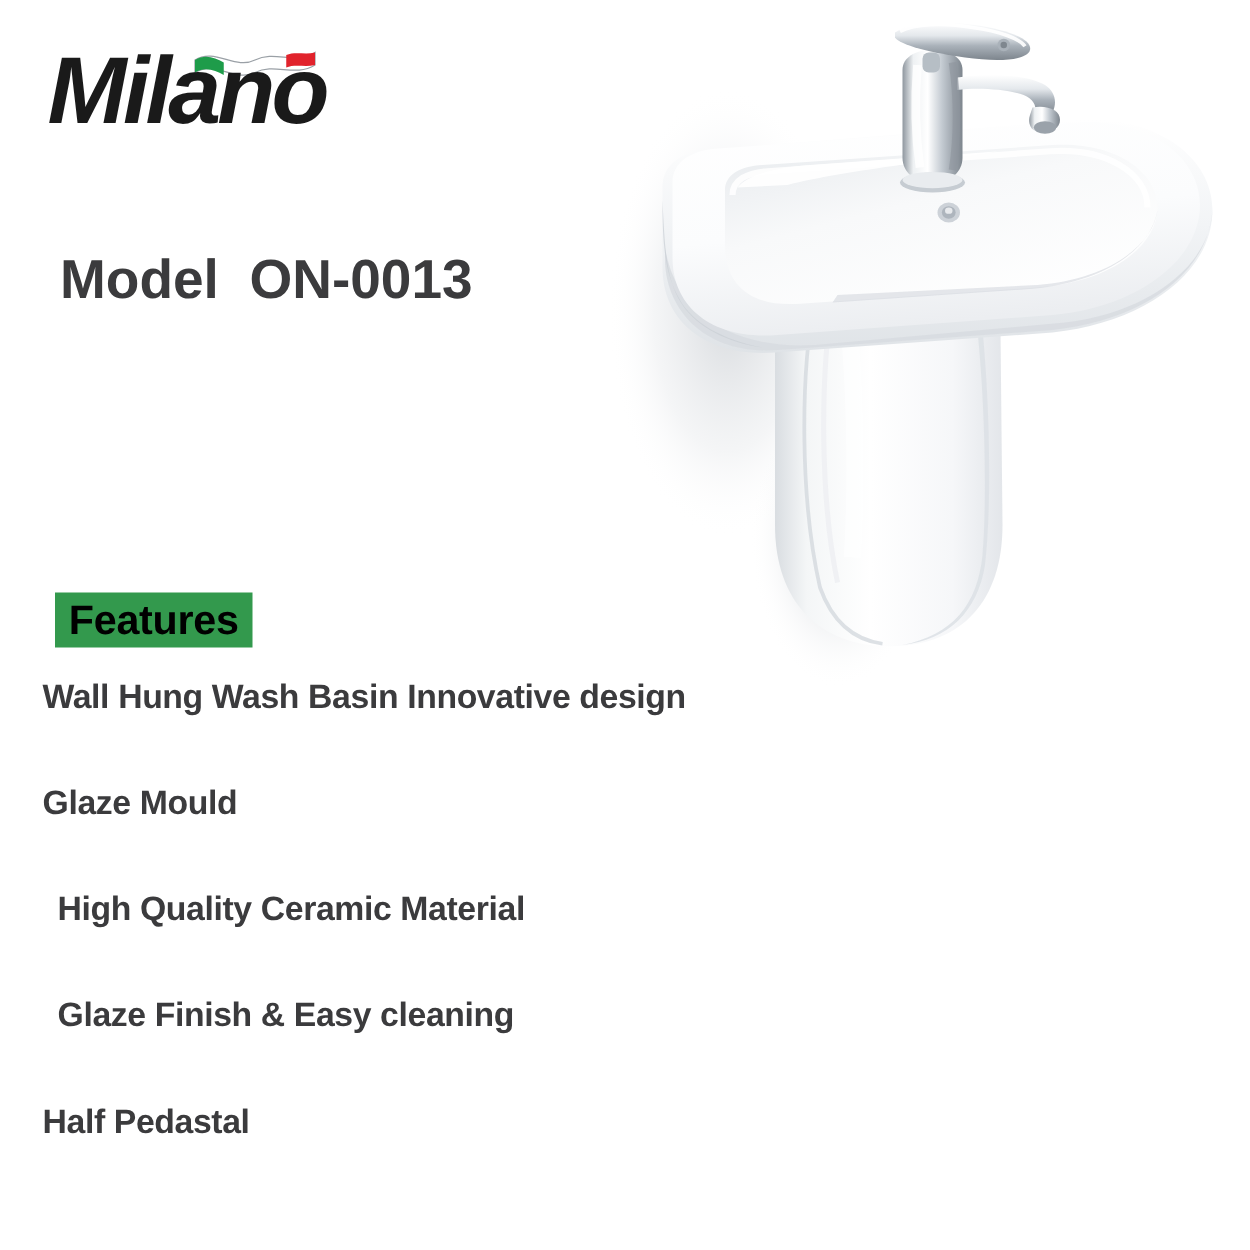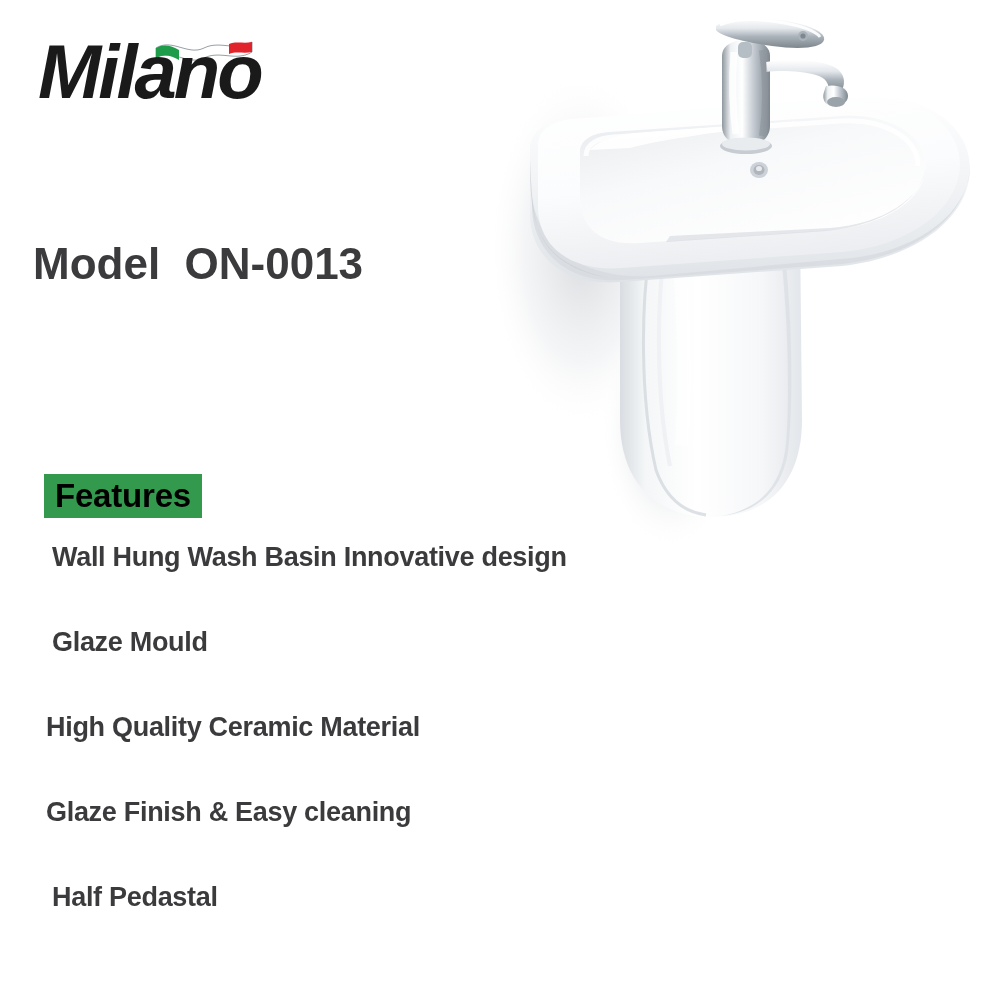--- a/index.html
+++ b/index.html
@@ -24,24 +24,23 @@
     top: 26px;
     width: 270px;
     height: 82px;
     font-style: italic;
   }
   #brand-logo svg { display: block; width: 100%; height: 100%; }
 
   
   #model-block {
     position: absolute;
-    left: 33px;
+    left: 48px;
     top: 196px;
     width: 600px;
-    margin-top: 40px;
   }
   .model-line {
     font-family: "Liberation Sans", sans-serif;
     font-weight: bold;
     font-size: 44px;
     line-height: 56px;
     letter-spacing: -0.5px;
     color: #3b3b3d;
     white-space: pre;
   }
@@ -77,21 +76,21 @@
     list-style: none;
   }
   .feature-item {
     font-family: "Liberation Sans", sans-serif;
     font-weight: bold;
     font-size: 27px;
     line-height: 34px;
     color: #3b3b3d;
     letter-spacing: -0.3px;
     height: 85px;
-    padding-left: 52px;
+    padding-left: 34px;
     box-sizing: border-box;
     display: flex;
     align-items: flex-start;
   }
   .feature-item.indent { padding-left: 46px; }
 
   
   #product-image {
     position: absolute;
     left: 470px;

